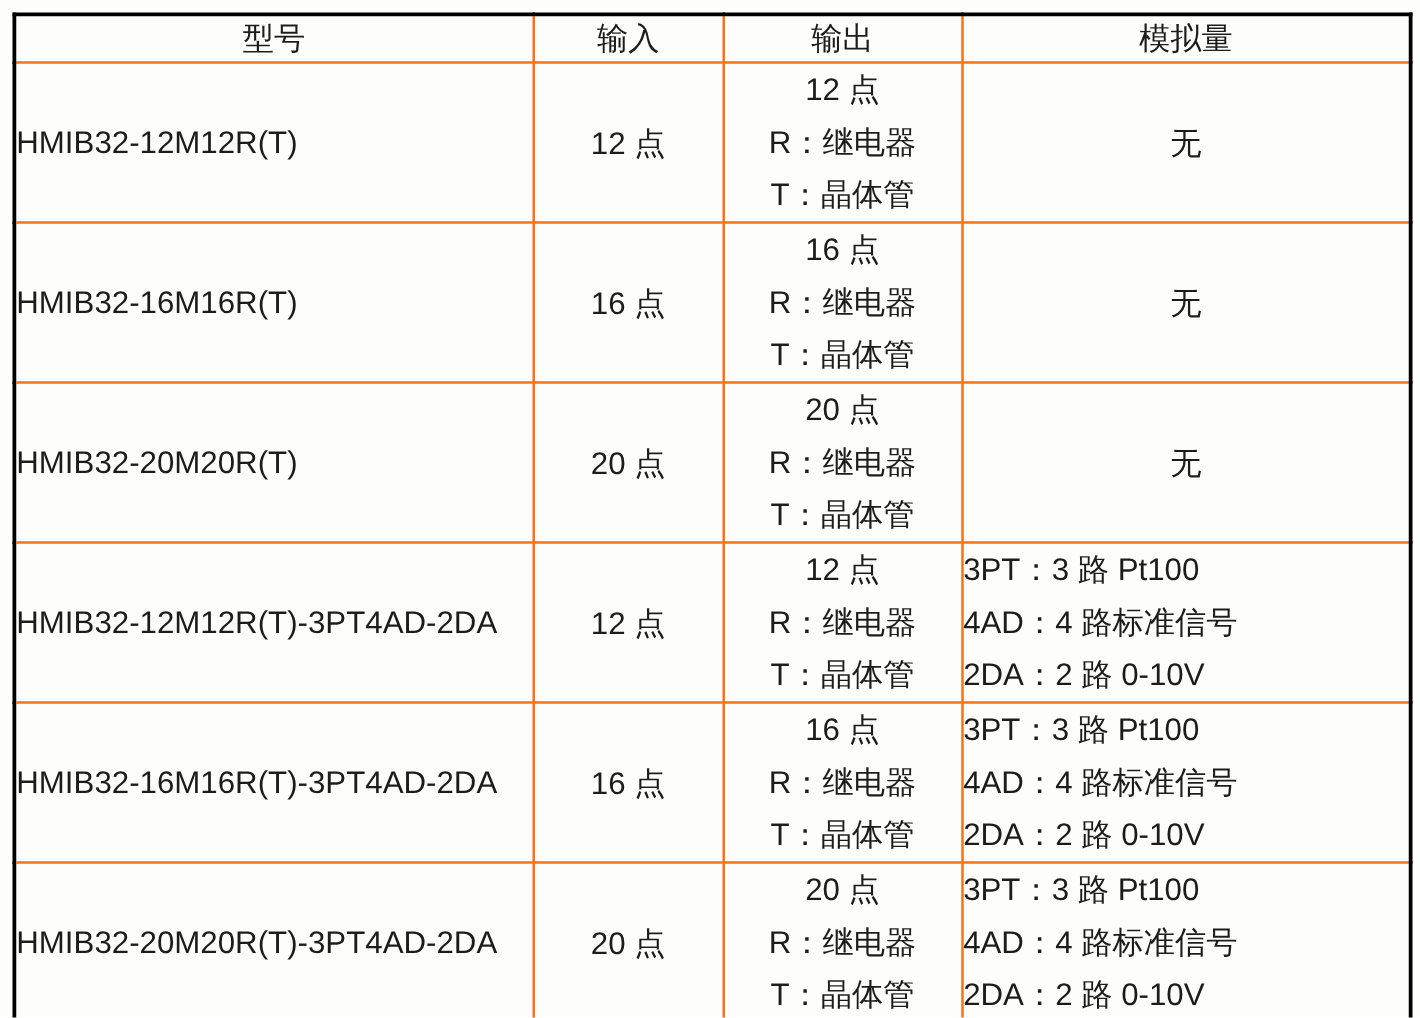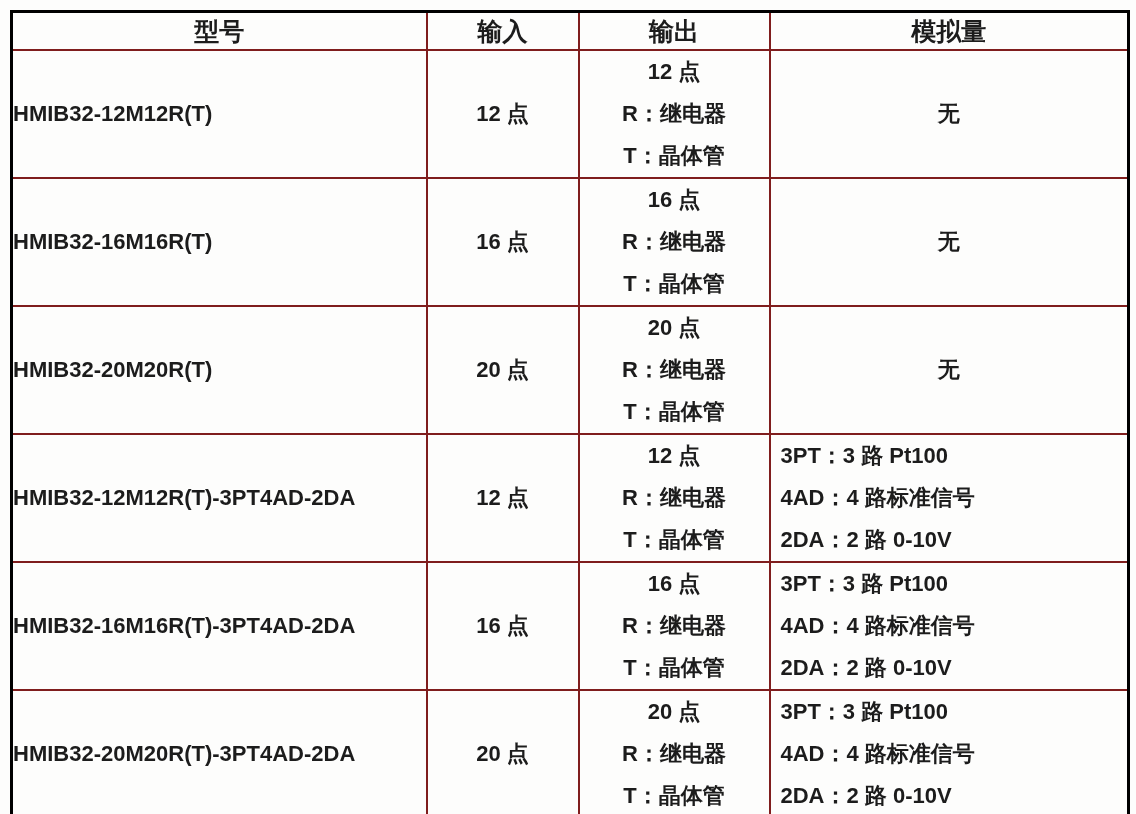--- a/index.html
+++ b/index.html
@@ -18,40 +18,40 @@
   table.spec {
     position: absolute;
     left: 10px;
     top: 10px;
     border-collapse: collapse;
     table-layout: fixed;
     border: 3px solid #000;
     background: #fdfdfc;
   }
   .spec th, .spec td {
-    border: 2px solid #7f1d1d;
+    border: 2px solid #f97316;
     padding: 0;
     overflow: hidden;
-    font-weight: 700;
+    font-weight: 400;
     vertical-align: middle;
   }
   .spec th {
     height: 36px;
     font-size: 25px;
     text-align: center;
     line-height: 36px;
     white-space: nowrap;
   }
-  .spec td { height: 126px; font-size: 22px; }
+  .spec td { height: 126px; font-size: 25px; }
   .c-model  { text-align: left; white-space: nowrap; }
   .c-input  { text-align: center; white-space: nowrap; }
   .c-output { text-align: center; }
   .c-output .line { line-height: 42px; white-space: nowrap; }
   .c-analog.center { text-align: center; }
-  .c-analog.left   { text-align: left; padding-left: 10px; }
+  .c-analog.left   { text-align: left; }
   .c-analog .line  { line-height: 42px; white-space: nowrap; }
 </style>
 </head>
 <body>
 
 <div class="page">
   <table class="spec">
     <colgroup>
       <col style="width:415px">
       <col style="width:152px">

